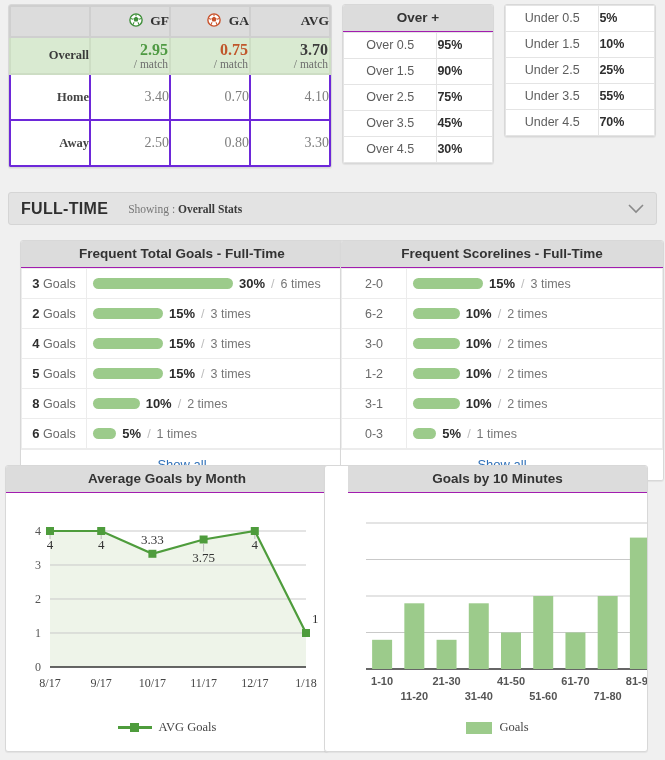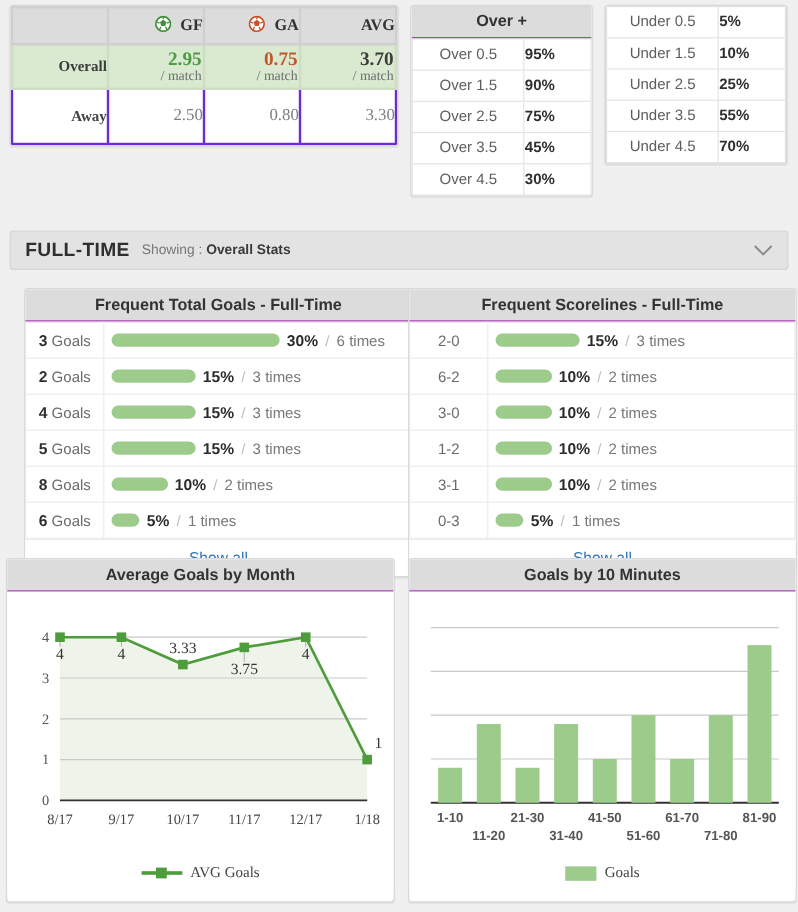--- a/index.html
+++ b/index.html
@@ -71,21 +71,21 @@
   .ou td.pct{text-align:left;color:#2f2f2f;font-weight:bold;}
 
   
   .ftbar{
     position:absolute;left:8px;top:192px;width:649px;height:33px;
     background:#e3e3e3;border:1px solid #d5d5d5;border-radius:3px;
     display:flex;align-items:center;box-sizing:border-box;
     padding:0 12px;
   }
   .ft-title{font-size:16px;font-weight:bold;color:#2f2f2f;letter-spacing:.3px;}
-  .ft-showing{margin-left:10px;font-size:11.5px;color:#777;}
+  .ft-showing{margin-left:20px;font-size:11.5px;color:#777;font-family:Liberation Serif, serif;}
   .ft-showing b{color:#3a3a3a;}
   .chev{margin-left:auto;color:#888;font-size:13px;line-height:1;}
 
   
   .freq{position:absolute;top:240px;width:324px;}
   .freq.left{left:20px;}
   .freq.right{left:340px;}
   .freq table{border-collapse:collapse;width:100%;table-layout:fixed;}
   .freq td{border:1px solid #ececec;font-size:12.5px;padding:0;height:29px;}
   .freq td.key{
@@ -101,21 +101,21 @@
   .pslash{color:#bdbdbd;}
   .ptimes{color:#777;font-size:12.5px;}
   .showall{
     text-align:center;color:#3071b9;font-size:13px;
     padding:7px 0 8px;border-top:1px solid #ececec;background:#fff;cursor:pointer;
   }
 
   
   .chart-card{position:absolute;top:465px;width:324px;height:287px;}
   .chart-card.left{left:5px;}
-  .chart-card.right{left:340px;}
+  .chart-card.right{left:324px;padding-left:23px;}
   .chart-body{position:relative;width:100%;height:248px;background:#fff;}
   .legend{
     position:absolute;left:0;right:0;bottom:6px;
     display:flex;align-items:center;justify-content:center;gap:7px;
     font-family:"Liberation Serif", serif;font-size:12.5px;color:#444;
   }
   .lg-line{width:34px;height:3px;background:#4e9c3c;position:relative;}
   .lg-line:after{
     content:"";position:absolute;left:12px;top:-3px;width:9px;height:9px;background:#4e9c3c;
   }
@@ -165,20 +165,26 @@
               <div class="permatch">/ match</div>
             </td>
             <td>
               <div class="bigval v-ga">0.75</div>
               <div class="permatch">/ match</div>
             </td>
             <td>
               <div class="bigval v-avg">3.70</div>
               <div class="permatch">/ match</div>
             </td>
+          </tr>
+          <tr class="hr">
+            <td class="rowlab">Home</td>
+            <td class="num">3.40</td>
+            <td class="num">0.70</td>
+            <td class="num">4.10</td>
           </tr>
           <tr class="hr">
             <td class="rowlab">Away</td>
             <td class="num">2.50</td>
             <td class="num">0.80</td>
             <td class="num">3.30</td>
           </tr>
         </tbody>
       </table>
     </div>

